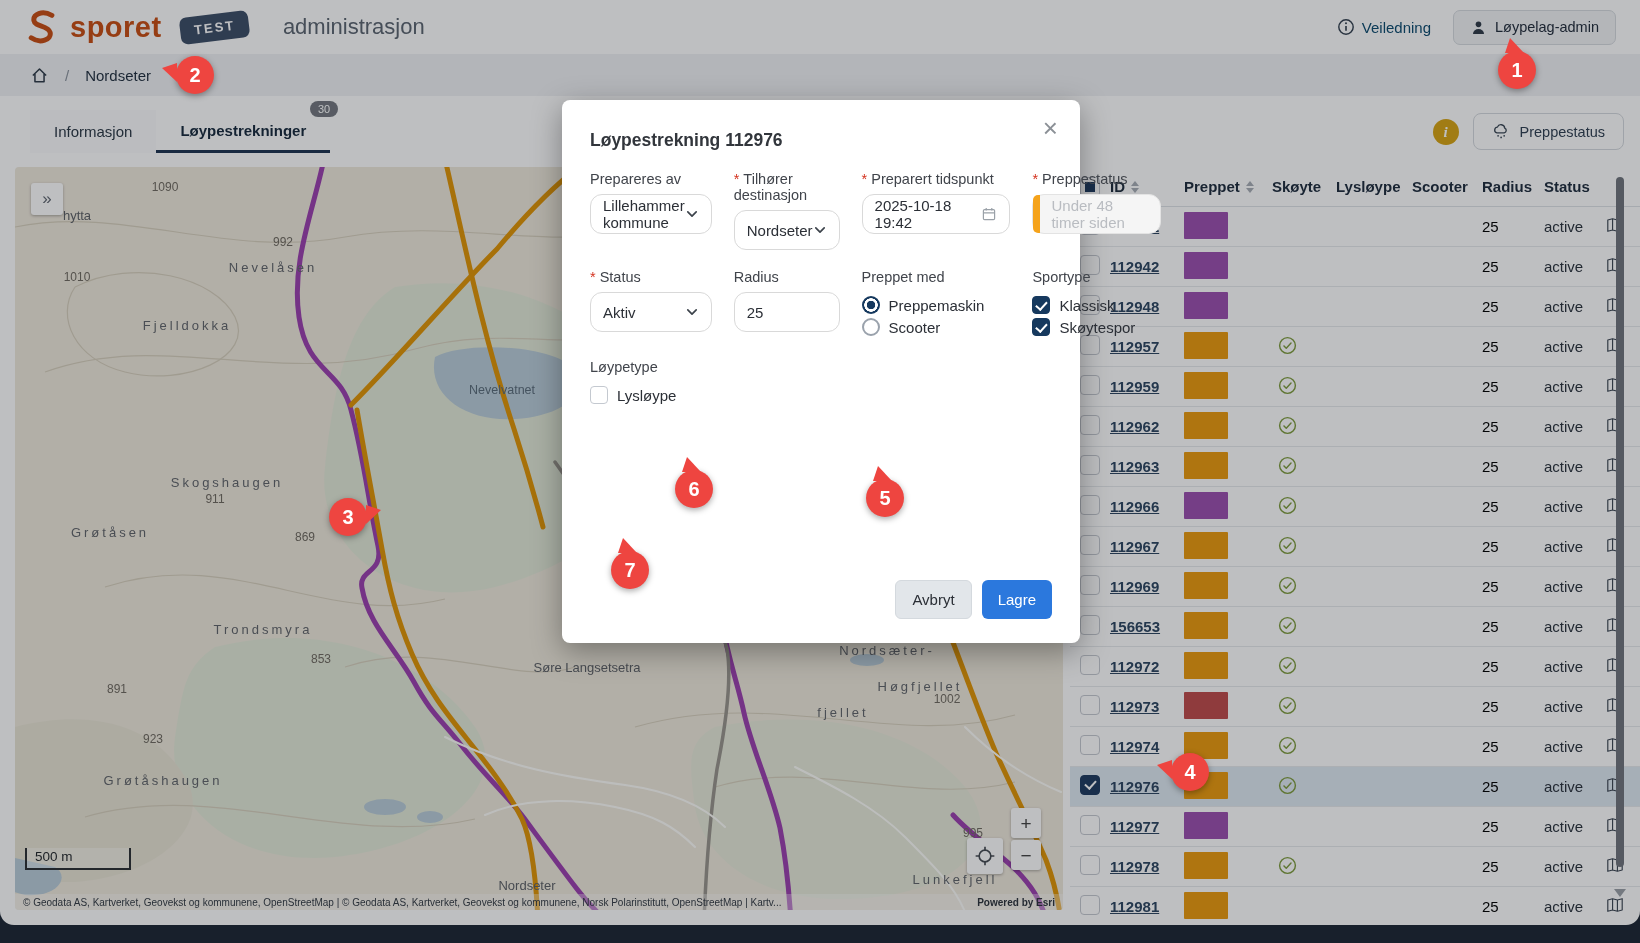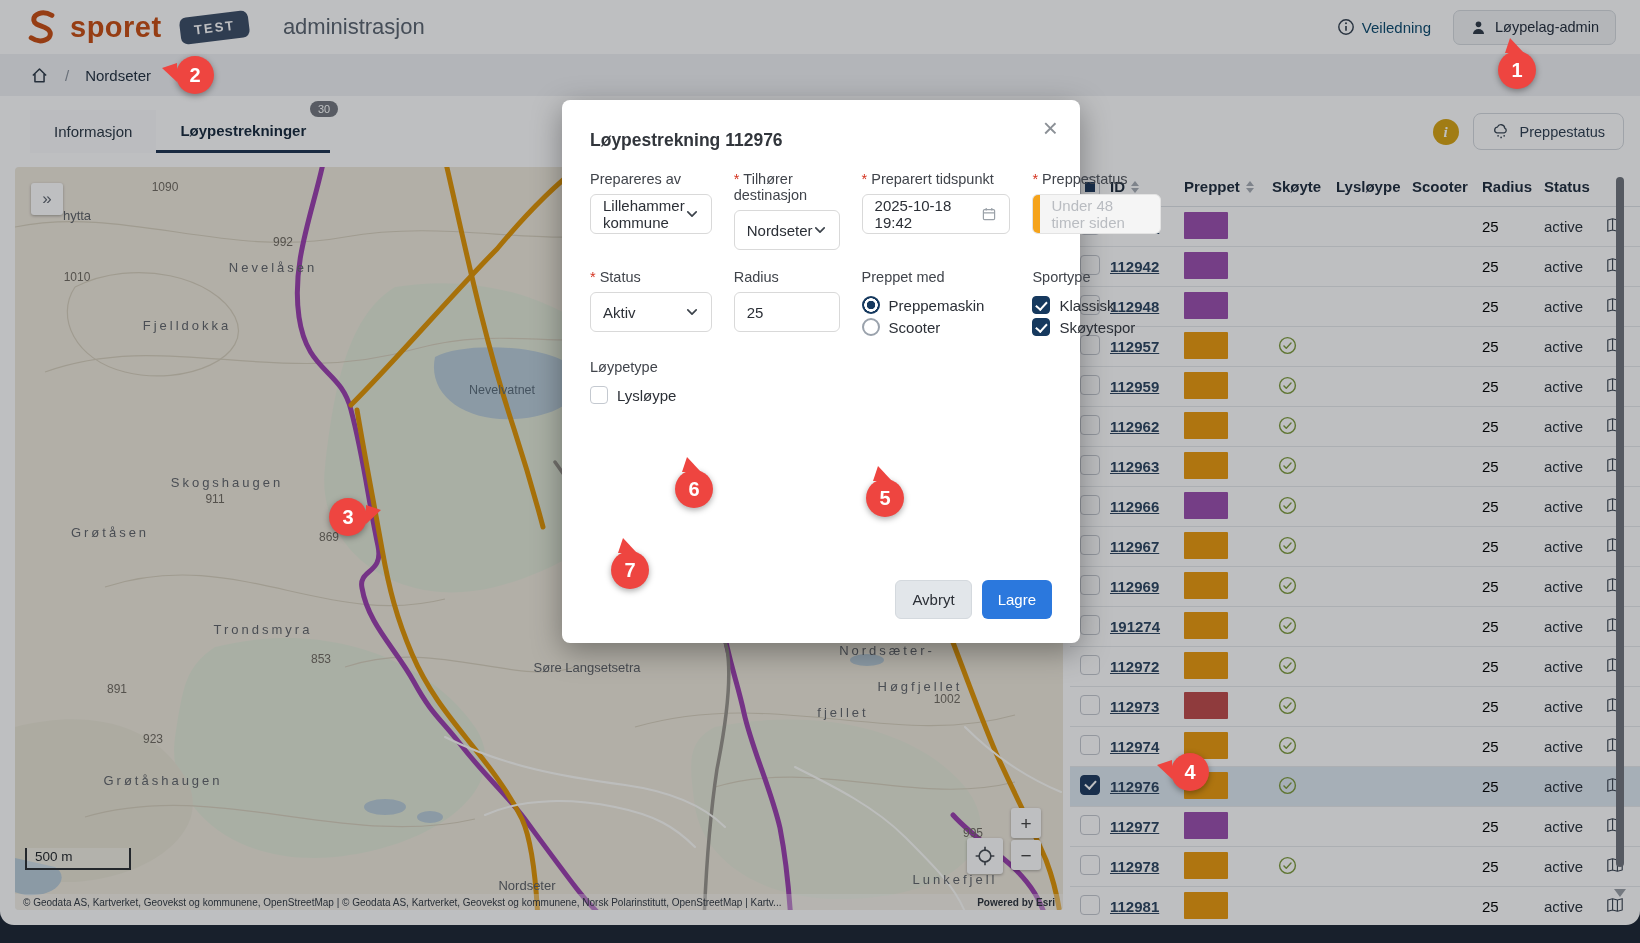--- a/index.html
+++ b/index.html
@@ -92,21 +92,21 @@
   .overlay{position:absolute;inset:0;background:rgba(13,18,26,.27);z-index:50;pointer-events:none}
   .modal{position:absolute;left:562px;top:100px;width:518px;height:543px;background:#fff;border-radius:8px;
          box-shadow:0 8px 30px rgba(0,0,0,.35);z-index:60;padding:26px 28px 24px;box-sizing:border-box}
   .modal h2{margin:4px 0 20px;font-size:17.5px;color:#32363c;font-weight:700}
   .mclose{position:absolute;top:14px;right:16px;background:none;border:none;font-size:26px;color:#8b9096;
           cursor:pointer;line-height:1}
   .fgrid{display:grid;grid-template-columns:1fr 1fr 1fr 1fr;column-gap:22px}
   .field{margin-bottom:19px}
   .flabel{display:block;font-size:14.5px;color:#40444b;margin-bottom:7px}
   .req{color:#d4321f;margin-right:4px}
-  .ctl{height:40px;border:1px solid #d9d9d9;border-radius:6px;display:flex;align-items:center;
+  .ctl{height:40px;border:1px solid #d9d9d9;border-radius:12px;display:flex;align-items:center;
        padding:0 12px;font-size:15px;color:#2b2f36;background:#fff;box-sizing:border-box;cursor:pointer}
   .ctl .val{flex:1}
   .ctl.disabled{background:#f5f5f5;color:#b9bcc1;position:relative;padding-left:18px;cursor:default;border-color:#e3e3e3}
   .ctl.disabled::before{content:"";position:absolute;left:0;top:0;bottom:0;width:7px;background:#f5a31b;
                         border-radius:5px 0 0 5px}
   .radio{width:18px;height:18px;border-radius:50%;border:2px solid #9aa2ac;background:#fff;
          display:inline-block;box-sizing:border-box;cursor:pointer;flex:none}
   .radio.on{border:none;background:radial-gradient(circle,#16395e 0 4px,#fff 4.5px 6.5px,#16395e 7px)}
   .opt{display:inline-flex;align-items:center;gap:9px;font-size:15px;color:#2b2f36;margin-right:26px}
   .mcb{position:relative;width:18px;height:18px;border:1.5px solid #c4c9d0;border-radius:4px;background:#fff;
@@ -242,21 +242,21 @@
         <span class="mlabel elev" style="left: 150px; top: 20px;">1090</span>
         <span class="mlabel name" style="left: 62px; top: 48px;">hytta</span>
         <span class="mlabel elev" style="left: 268px; top: 75px;">992</span>
         <span class="mlabel spread" style="left: 258px; top: 100px;">Nevelåsen</span>
         <span class="mlabel elev" style="left: 62px; top: 110px;">1010</span>
         <span class="mlabel spread" style="left: 172px; top: 158px;">Fjelldokka</span>
         <span class="mlabel water" style="left: 487px; top: 223px;">Nevelvatnet</span>
         <span class="mlabel spread" style="left: 212px; top: 315px;">Skogshaugen</span>
         <span class="mlabel elev" style="left: 200px; top: 332px;">911</span>
         <span class="mlabel spread" style="left: 95px; top: 365px;">Grøtåsen</span>
-        <span class="mlabel elev" style="left: 290px; top: 370px; margin-left: 24px;">869</span>
+        <span class="mlabel elev" style="left: 290px; top: 370px;">869</span>
         <span class="mlabel spread" style="left: 248px; top: 462px;">Trondsmyra</span>
         <span class="mlabel elev" style="left: 306px; top: 492px;">853</span>
         <span class="mlabel elev" style="left: 102px; top: 522px;">891</span>
         <span class="mlabel elev" style="left: 138px; top: 572px;">923</span>
         <span class="mlabel spread" style="left: 148px; top: 613px;">Grøtåshaugen</span>
         <span class="mlabel name" style="left: 572px; top: 500px;">Søre Langsetsetra</span>
         <span class="mlabel spread" style="left: 872px; top: 483px;">Nordsæter-</span>
         <span class="mlabel spread" style="left: 905px; top: 519px;">Høgfjellet</span>
         <span class="mlabel elev" style="left: 932px; top: 532px;">1002</span>
         <span class="mlabel spread" style="left: 828px; top: 545px;">fjellet</span>
@@ -537,21 +537,21 @@
       <button class="mapbtn">
         <svg width="18" height="18" viewBox="0 0 20 20">
           <path d="M2 4.5 L7.3 3 L12.7 4.5 L18 3 V15.5 L12.7 17 L7.3 15.5 L2 17 Z M7.3 3 V15.5 M12.7 4.5 V17" fill="none" stroke="#3c4652" stroke-width="1.3" stroke-linejoin="round"></path>
         </svg>
       </button>
     </span>
   </div>
 
   <div class="trow">
     <span><span class="cb"></span></span>
-    <span><a class="idlink">191274</a></span>
+    <span><a class="idlink">156653</a></span>
     <span><span class="swatch" style="background: rgb(235, 154, 13);"></span></span>
     <span>
       <svg class="okicon" width="19" height="19" viewBox="0 0 20 20">
         <circle cx="10" cy="10" r="8.3" fill="none" stroke="#7d9b3c" stroke-width="1.5"></circle>
         <path d="M6.3 10.4 l2.4 2.4 l5-5.4" fill="none" stroke="#7d9b3c" stroke-width="1.5" stroke-linecap="round" stroke-linejoin="round"></path>
       </svg>
     </span>
     <span></span>
     <span></span>
     <span class="c-rad">25</span>

